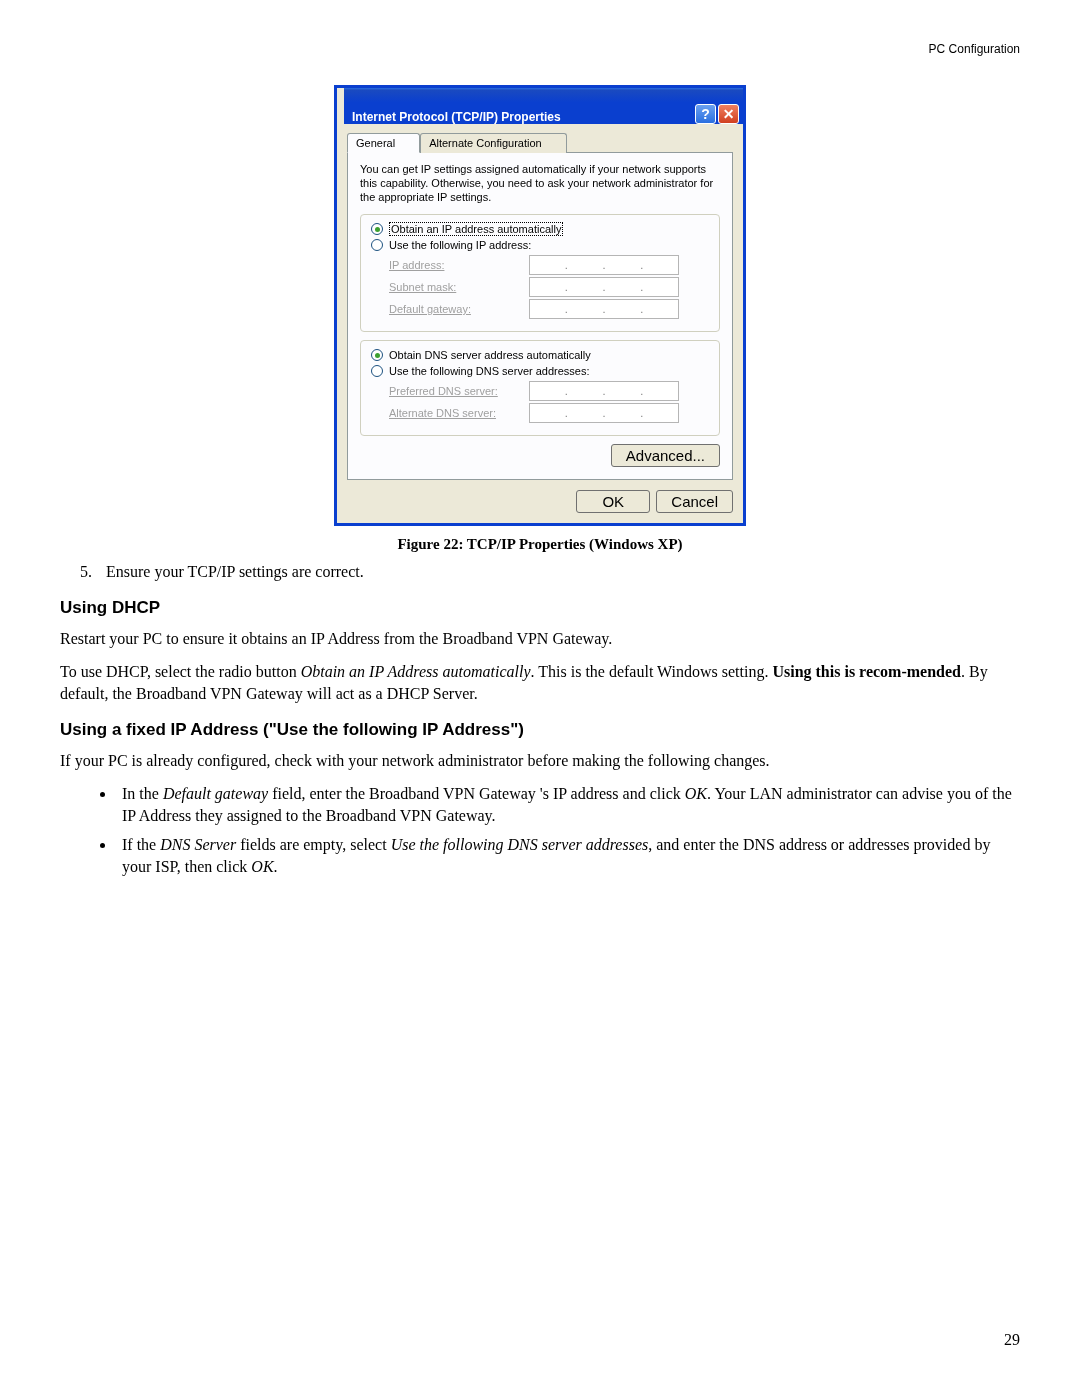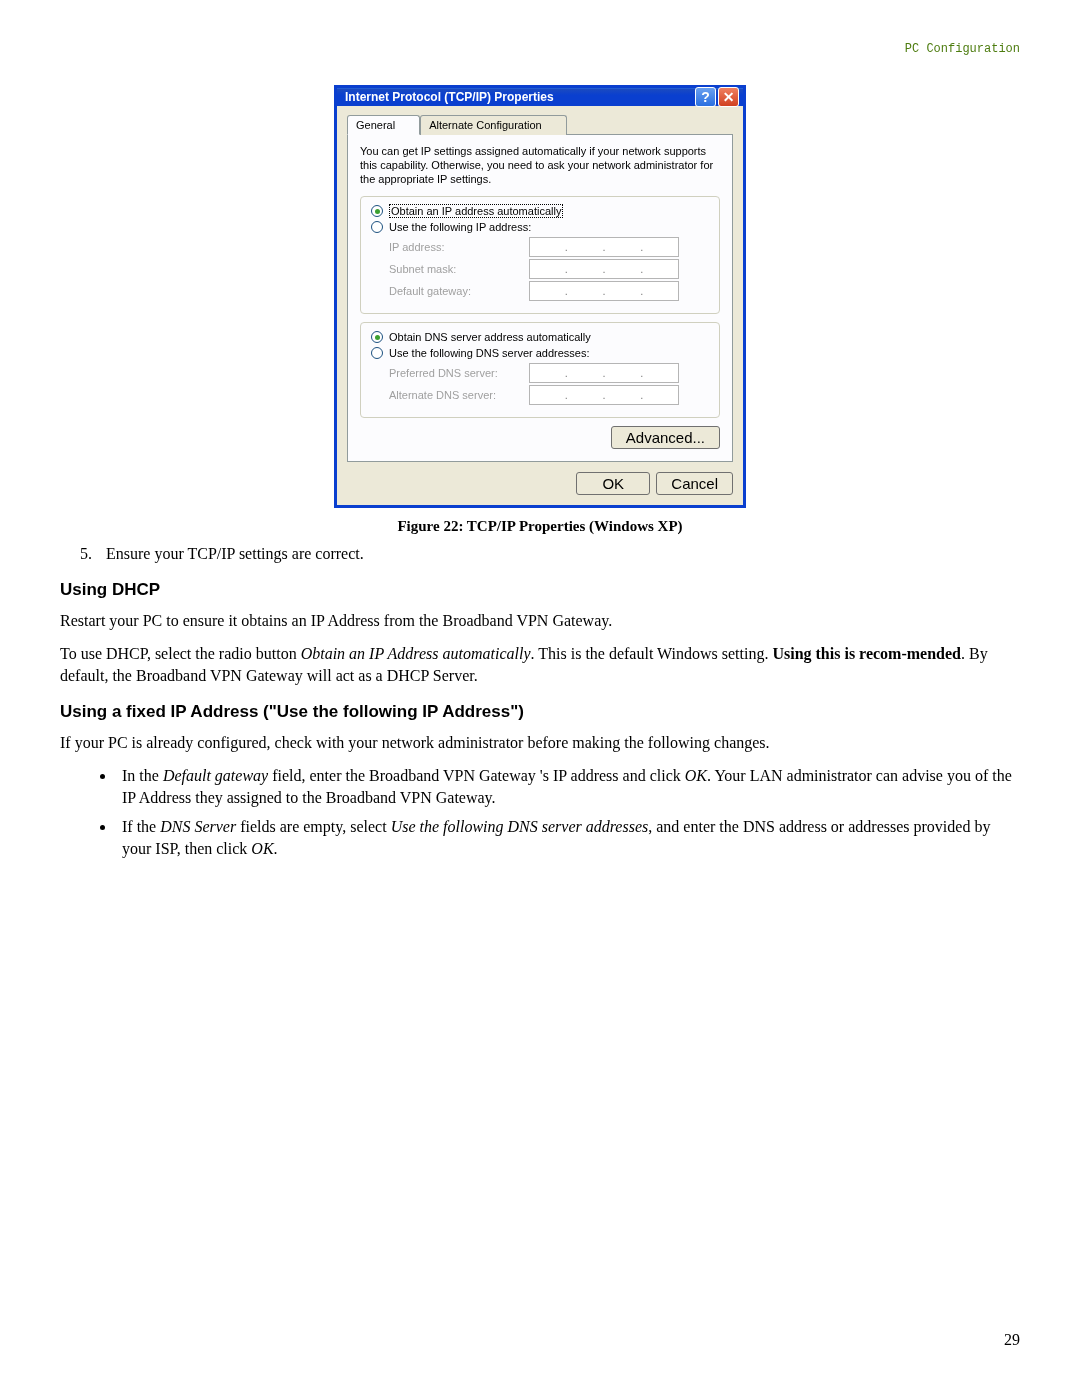--- a/index.html
+++ b/index.html
@@ -8,23 +8,23 @@
     font-family: "Times New Roman", Times, serif;
     width: 1080px;
     height: 1397px;
     position: relative;
     color: #000;
   }
   .page-header {
     position: absolute;
     top: 42px;
     right: 60px;
-    font-family: Liberation Mono, monospace;
+    font-family: Liberation Sans, sans-serif;
     font-size: 12px;
-    color: #4d7c0f;
+    color: #000000;
     margin-left: 48px;
   }
   .page-number {
     position: absolute;
     bottom: 48px;
     right: 60px;
     font-size: 16px;
   }
   .content {
     position: absolute;
@@ -35,28 +35,29 @@
   
   .dialog-wrap { display: flex; justify-content: center; }
   .dialog {
     width: 412px;
     border: 3px solid #0a3fcf;
     background: #ece9d8;
     font-family: Tahoma, Arial, sans-serif;
     font-size: 11px;
   }
   .titlebar {
-    height: 18px;
+    height: 36px;
     background: linear-gradient(to bottom, #2a6fe0 0%, #1a4ac0 6%, #0a3fcf 40%, #0a3fcf 100%);
     color: #fff;
     display: flex;
-    align-items: center;
+    align-items: flex-end;
     padding: 0 4px 0 8px;
     font-weight: bold;
     font-size: 12px;
+    margin-left: 7px;
   }
   .titlebar .title { flex: 1; }
   .title-btn {
     width: 21px; height: 20px;
     margin-left: 2px;
     border: 1px solid #fff;
     border-radius: 3px;
     display: flex; align-items: center; justify-content: center;
     font-weight: bold;
     font-size: 14px;
@@ -98,21 +99,21 @@
     width: 12px; height: 12px; border: 1px solid #1c5180; border-radius: 50%;
     margin-right: 6px; background: #fff; display: flex; align-items: center; justify-content: center;
   }
   .radio.checked::after {
     content: ""; width: 5px; height: 5px; background: #3ca030; border-radius: 50%;
   }
   .radio-label { font-size: 11px; }
   .underline-first::first-letter { text-decoration: underline; }
   .dotted-focus { border: 1px dotted #000; padding: 0 1px; }
   .field-row { display: flex; align-items: center; margin: 2px 0 2px 18px; }
-  .field-label { width: 140px; color: #a0a0a0; font-size: 11px; }
+  .field-label { width: 140px; color: #a0a0a0; font-size: 11px; text-decoration: underline; }
   .ip-box {
     width: 150px; height: 20px; border: 1px solid #b5b5b5; background: #fff;
     display: flex; align-items: center; justify-content: space-evenly; color: #c0c0c0;
     font-size: 11px;
   }
   .ip-box span { color: #808080; }
   .adv-row { display: flex; justify-content: flex-end; margin-top: 2px; }
   .btn {
     border: 1px solid #707070; background: #ece9d8;
     padding: 2px 14px; font-family: Tahoma, Arial, sans-serif; font-size: 15px;

